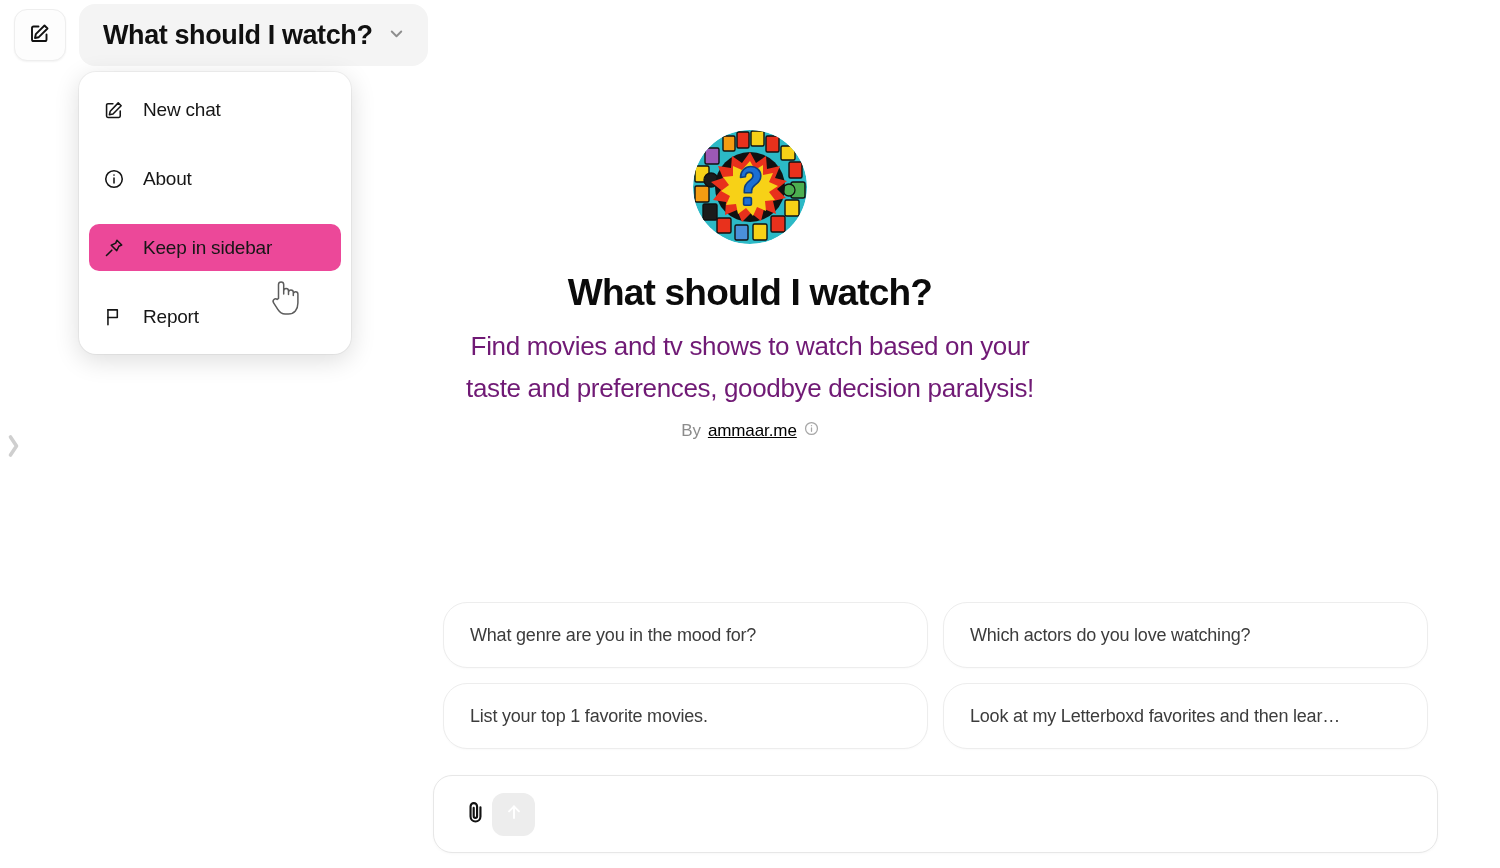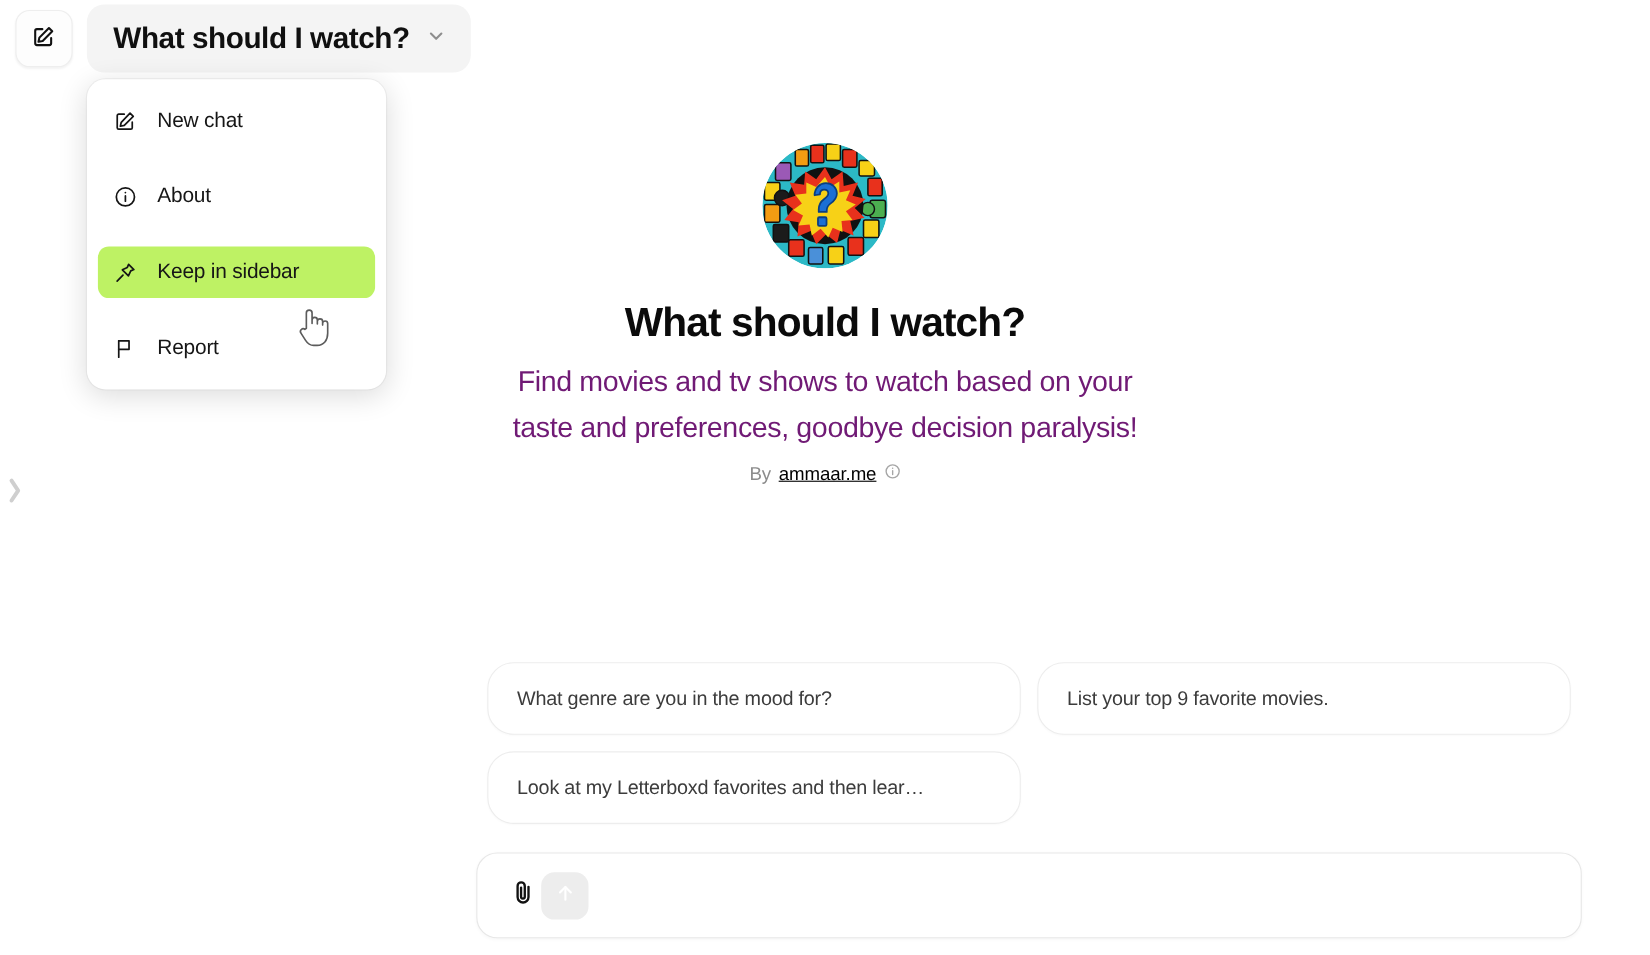--- a/index.html
+++ b/index.html
@@ -81,21 +81,21 @@
     display: flex;
     align-items: center;
     gap: 18px;
     padding: 0 13px;
     border-radius: 10px;
     cursor: pointer;
     box-sizing: border-box;
     margin-bottom: 22px;
   }
   .menu-item:last-child { margin-bottom: 0; }
-  .menu-item.highlighted { background: #bef264; }
+  .menu-item.highlighted { background: #ec4899; }
   .menu-item .mi-label {
     font-size: 19px;
     color: #161616;
     letter-spacing: -0.2px;
     white-space: nowrap;
   }
   .mi-icon {
     width: 23px;
     height: 23px;
     display: flex;
@@ -408,21 +408,24 @@
     </span>
   </div>
 
 </div>
 
 <div class="chips">
   <div class="chip">
     <span>What genre are you in the mood for?</span>
   </div>
   <div class="chip">
-    <span>List your top 9 favorite movies.</span>
+    <span>Which actors do you love watching?</span>
+  </div>
+  <div class="chip">
+    <span>List your top 1 favorite movies.</span>
   </div>
   <div class="chip">
     <span>Look at my Letterboxd favorites and then lear…</span>
   </div>
 </div>
 
 <div class="composer">
 
   <div class="attach-btn">
     <span>

